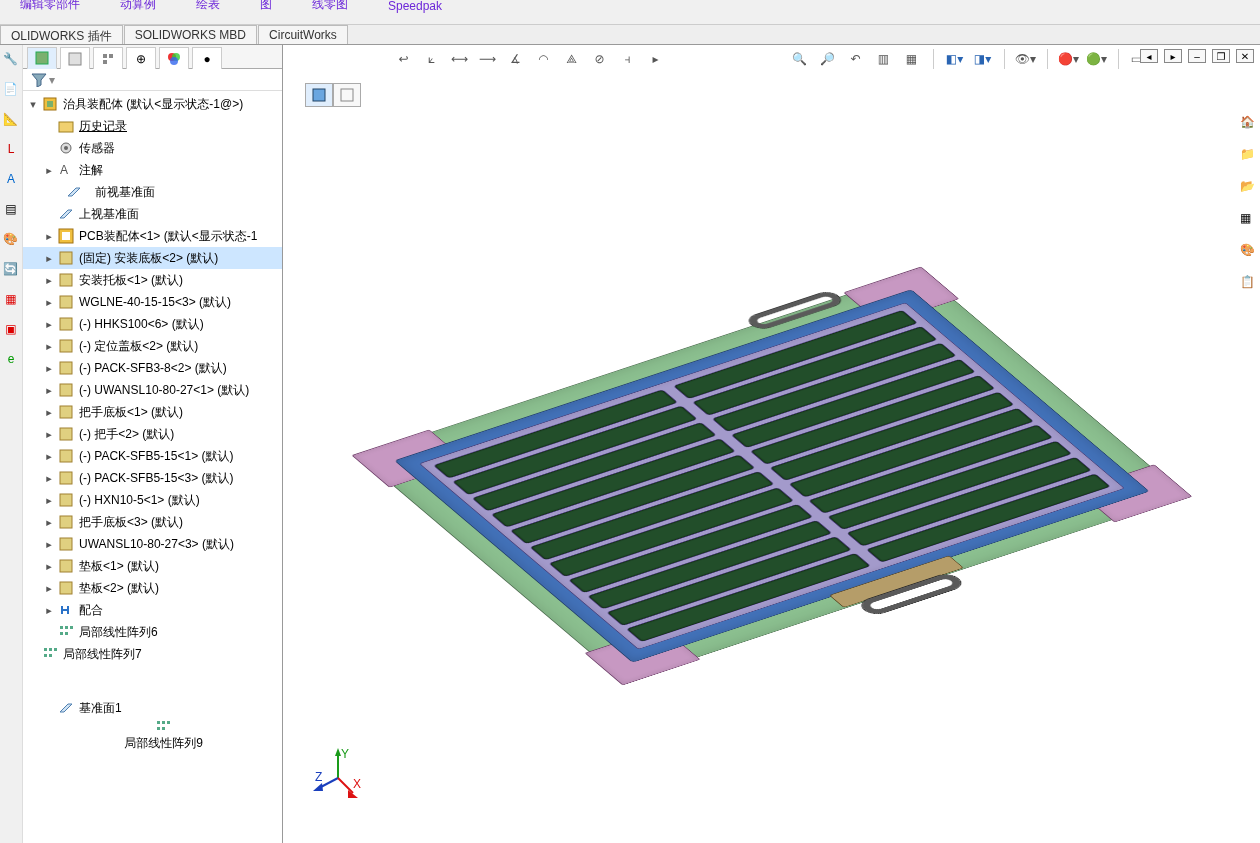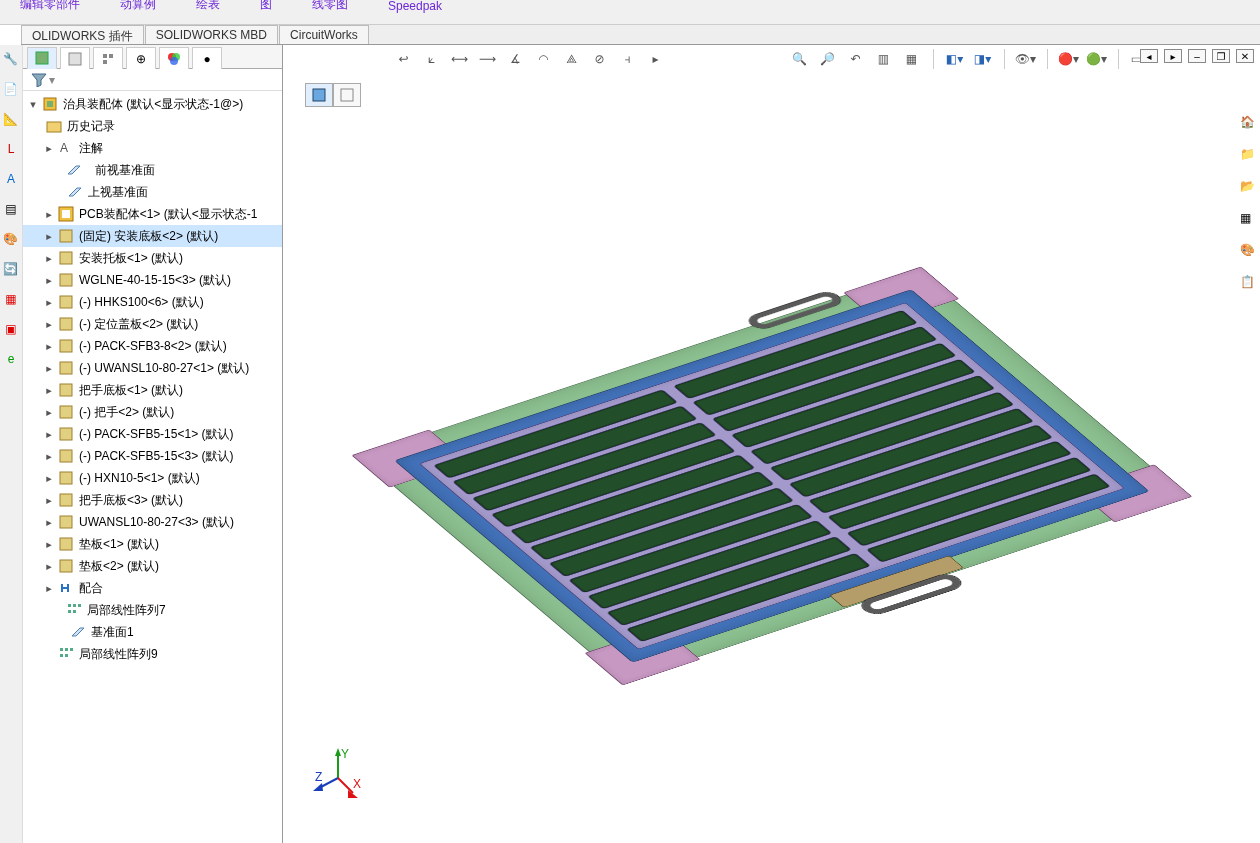--- a/index.html
+++ b/index.html
@@ -3,21 +3,21 @@
 <meta charset="utf-8">
 <style>
 * { margin: 0; padding: 0; box-sizing: border-box; font-family: "Microsoft YaHei", Arial, sans-serif; font-size: 12px; }
 body { width: 1260px; height: 843px; background: #fff; overflow: hidden; position: relative; user-select: none; }
 
 
 .top-fragment { height: 25px; background: #f0f0f0; border-bottom: 1px solid #ccc; display: flex; align-items: flex-end; }
 .top-fragment .frag-btn { padding: 0 20px 11px; color: #6d28d9; }
 
 
-.cmd-tabs { height: 20px; background: #eee; border-bottom: 1px solid #999; display: flex; margin-left: 21px; }
+.cmd-tabs { height: 20px; background: #eee; border-bottom: 1px solid #999; display: flex; }
 .cmd-tab { padding: 2px 10px 0; border: 1px solid #bbb; border-bottom: none; background: #f5f5f5; margin-right: 1px; color: #333; }
 
 
 .main { display: flex; height: calc(843px - 45px); }
 
 
 .left-gutter { width: 23px; background: #f0f0f0; border-right: 1px solid #ddd; display: flex; flex-direction: column; align-items: center; padding-top: 5px; gap: 12px; }
 .left-gutter div { width: 18px; height: 18px; display: flex; align-items: center; justify-content: center; }
 
 
@@ -146,48 +146,58 @@
         <div class="tree-row" style="padding-left: 4px;">
           <span class="tgl">▾</span>
           <span class="ico">
             <svg width="16" height="16">
               <rect x="2" y="2" width="12" height="12" fill="#f0c040" stroke="#a07010"></rect>
               <rect x="5" y="5" width="6" height="6" fill="#7ab06e"></rect>
             </svg>
           </span>
           <span class="lbl">治具装配体  (默认&lt;显示状态-1@&gt;)</span>
         </div>
-        <div class="tree-row" style="padding-left: 8px;">
+        <div class="tree-row" style="padding-left: 20px; text-decoration: underline;">
           <span class="tgl"></span>
           <span class="ico">
             <svg width="16" height="16">
               <rect x="1" y="4" width="14" height="10" fill="#f0d070" stroke="#a08020"></rect>
             </svg>
           </span>
           <span class="lbl">历史记录</span>
         </div>
         <div class="tree-row" style="padding-left: 20px;">
+          <span class="tgl"></span>
+          <span class="ico">
+            <svg width="16" height="16">
+              <circle cx="8" cy="8" r="5" fill="#ddd" stroke="#666"></circle>
+              <circle cx="8" cy="8" r="2" fill="#666"></circle>
+            </svg>
+          </span>
+          <span class="lbl">传感器</span>
+        </div>
+        <div class="tree-row" style="padding-left: 20px;">
           <span class="tgl">▸</span>
           <span class="ico">
             <svg width="16" height="16">
               <text x="2" y="12" font-size="12" fill="#555">A</text>
             </svg>
           </span>
           <span class="lbl">注解</span>
         </div>
         <div class="tree-row" style="padding-left: 20px; gap: 8px;">
           <span class="tgl"></span>
           <span class="ico">
             <svg width="16" height="16">
               <path d="M2 12 L10 4 L14 4 L6 12 Z" fill="#cfe3f5" stroke="#5080b0"></path>
             </svg>
           </span>
           <span class="lbl">前视基准面</span>
         </div>
-        <div class="tree-row" style="padding-left: 29px;">
+        <div class="tree-row" style="padding-left: 20px;">
           <span class="tgl"></span>
           <span class="ico">
             <svg width="16" height="16">
               <path d="M2 12 L10 4 L14 4 L6 12 Z" fill="#cfe3f5" stroke="#5080b0"></path>
             </svg>
           </span>
           <span class="lbl">上视基准面</span>
         </div>
         <div class="tree-row" style="padding-left: 20px;">
           <span class="tgl">▸</span>
@@ -345,43 +355,56 @@
         </div>
         <div class="tree-row" style="padding-left: 20px;">
           <span class="tgl">▸</span>
           <span class="ico">
             <svg width="16" height="16">
               <path d="M4 4 L4 12 M4 8 L10 8 M10 4 L10 12" stroke="#2a72c8" stroke-width="2" fill="none"></path>
             </svg>
           </span>
           <span class="lbl">配合</span>
         </div>
-        <div class="tree-row" style="padding-left: 28px; align-items: center;">
+        <div class="tree-row" style="padding-left: 20px;">
           <span class="tgl"></span>
           <span class="ico">
             <svg width="16" height="16">
               <rect x="2" y="2" width="3" height="3" fill="#5a8"></rect>
               <rect x="7" y="2" width="3" height="3" fill="#5a8"></rect>
               <rect x="12" y="2" width="3" height="3" fill="#5a8"></rect>
               <rect x="2" y="8" width="3" height="3" fill="#5a8"></rect>
               <rect x="7" y="8" width="3" height="3" fill="#5a8"></rect>
             </svg>
           </span>
+          <span class="lbl">局部线性阵列6</span>
+        </div>
+        <div class="tree-row" style="padding-left: 4px; align-items: center;">
+          <span class="tgl"></span>
+          <span class="ico">
+            <svg width="16" height="16">
+              <rect x="2" y="2" width="3" height="3" fill="#5a8"></rect>
+              <rect x="7" y="2" width="3" height="3" fill="#5a8"></rect>
+              <rect x="12" y="2" width="3" height="3" fill="#5a8"></rect>
+              <rect x="2" y="8" width="3" height="3" fill="#5a8"></rect>
+              <rect x="7" y="8" width="3" height="3" fill="#5a8"></rect>
+            </svg>
+          </span>
           <span class="lbl">局部线性阵列7</span>
         </div>
-        <div class="tree-row" style="padding-left: 32px;">
+        <div class="tree-row" style="padding-left: 20px; margin-top: 32px;">
           <span class="tgl"></span>
           <span class="ico">
             <svg width="16" height="16">
               <path d="M2 12 L10 4 L14 4 L6 12 Z" fill="#cfe3f5" stroke="#5080b0"></path>
             </svg>
           </span>
           <span class="lbl">基准面1</span>
         </div>
-        <div class="tree-row" style="padding-left: 20px;">
+        <div class="tree-row" style="padding-left: 20px; flex-direction: column;">
           <span class="tgl"></span>
           <span class="ico">
             <svg width="16" height="16">
               <rect x="2" y="2" width="3" height="3" fill="#5a8"></rect>
               <rect x="7" y="2" width="3" height="3" fill="#5a8"></rect>
               <rect x="12" y="2" width="3" height="3" fill="#5a8"></rect>
               <rect x="2" y="8" width="3" height="3" fill="#5a8"></rect>
               <rect x="7" y="8" width="3" height="3" fill="#5a8"></rect>
             </svg>
           </span>

